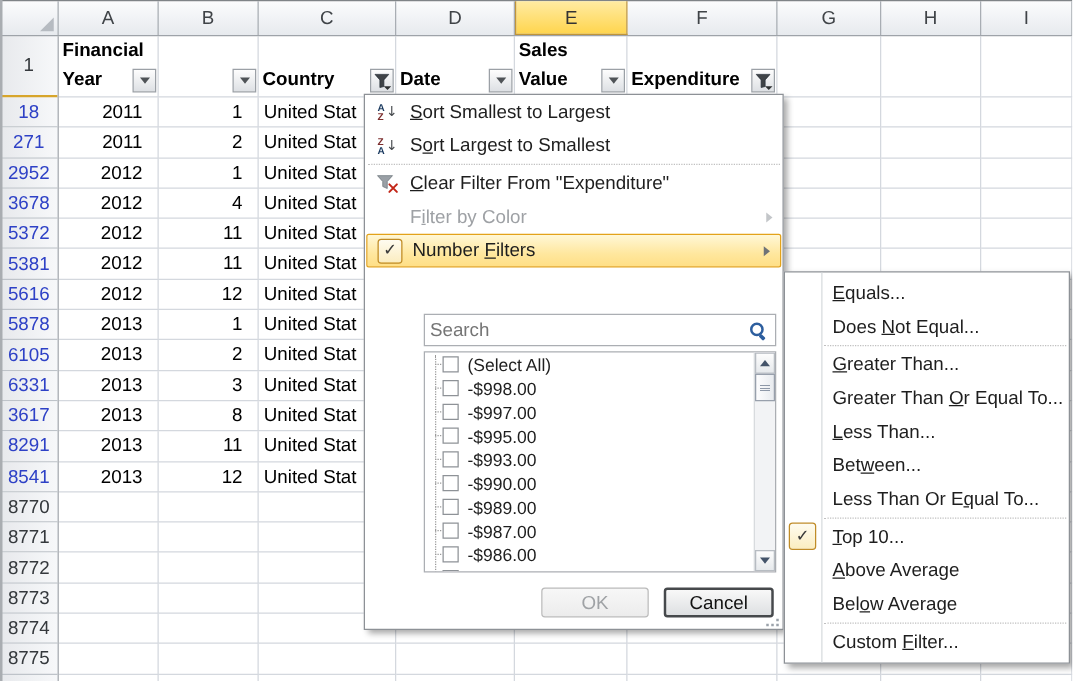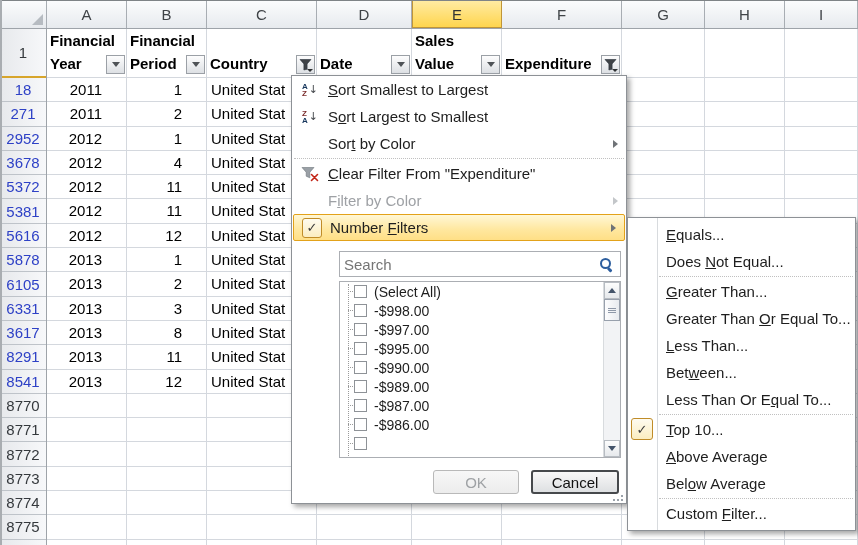--- a/index.html
+++ b/index.html
@@ -26,21 +26,21 @@
          box-sizing:border-box;border-bottom:1px solid #BEC3C9;
          background:linear-gradient(90deg,#E7E9EC,#F7F8FA);}
   .gcell.hdr{height:49px;border-bottom:2px solid #D7A52B;}
   .gcell.blue{color:#2E41C6;}
 
   
   .sheet{position:absolute;left:47px;top:29px;width:811px;bottom:0;overflow:hidden;z-index:1;}
   .srow{display:flex;}
   .scell{flex:none;box-sizing:border-box;border-right:1px solid #D4D8DE;border-bottom:1px solid #D4D8DE;
          overflow:hidden;white-space:nowrap;line-height:23px;}
-  .scell.num{text-align:right;padding-right:24px;}
+  .scell.num{text-align:right;padding-right:12px;}
   .scell.txt{padding-left:4px;}
   .hcell{display:flex;align-items:flex-end;position:relative;white-space:normal;
          padding:1px 20px 2px 3px;font-weight:bold;}
   .hlabel{line-height:23px;}
   .fbtn{position:absolute;right:1px;bottom:3px;width:19px;height:19px;box-sizing:border-box;
         border:1px solid #9BA0A6;background:linear-gradient(#FDFDFD,#DDE0E4);
         display:flex;align-items:center;justify-content:center;}
   .dArr{width:0;height:0;border-left:4px solid transparent;border-right:4px solid transparent;
         border-top:5px solid #4F5357;}
   .minarr{position:absolute;right:1px;bottom:1px;width:0;height:0;
@@ -162,21 +162,20 @@
     </div>
   <div class="sheet" id="sheet">
       <div class="srow" style="height: 49px;">
         <div class="scell hcell" style="width: 80px; height: 49px;">
           <span class="hlabel">Financial Year</span>
           <div class="fbtn">
             <span class="dArr"></span>
           </div>
         </div>
         <div class="scell hcell" style="width: 80px; height: 49px;">
-          <span class="hlabel">Financial Period</span>
           <div class="fbtn">
             <span class="dArr"></span>
           </div>
         </div>
         <div class="scell hcell" style="width: 110px; height: 49px;">
           <span class="hlabel">Country</span>
           <div class="fbtn">
             <span class="cfi"><svg width="13" height="13" viewBox="0 0 13 13">
                 <path d="M1 1.5h11L8.1 5.9v5.3L4.9 12V5.9Z" fill="#3F4347" stroke="#28303A" stroke-width="0.6"></path>
               </svg></span>
@@ -449,25 +448,20 @@
             <span class="sorticon">
               <span class="letters">
                 <span class="letZ">Z</span>
                 <span class="letA">A</span>
               </span>
               <span class="sdown">↓</span>
             </span>
           </span>
           <span class="mlabel">S<u>o</u>rt Largest to Smallest</span>
         </div>
-        <div class="mitem">
-          <span class="micon"></span>
-          <span class="mlabel">Sor<u>t</u> by Color</span>
-          <span class="marrow"></span>
-        </div>
         <div class="msep"></div>
         <div class="mitem">
           <span class="micon">
             <span class="cfi"><svg width="18" height="16" viewBox="0 0 18 16">
                 <path d="M1 1.5h12L8.8 6.2v5.6L5.2 10.2V6.2Z" fill="#9AA0A6" stroke="#6E757C" stroke-width="0.6"></path>
                 <path d="M10.5 8.5l6 6M16.5 8.5l-6 6" stroke="#C22517" stroke-width="1.6" stroke-linecap="round"></path>
               </svg></span>
           </span>
           <span class="mlabel"><u>C</u>lear Filter From "Expenditure"</span>
         </div>
@@ -504,20 +498,24 @@
           <div class="litem">
             <span class="lcb"></span>
             <span class="llabel">-$997.00</span>
           </div>
           <div class="litem">
             <span class="lcb"></span>
             <span class="llabel">-$995.00</span>
           </div>
           <div class="litem">
             <span class="lcb"></span>
+            <span class="llabel">-$993.00</span>
+          </div>
+          <div class="litem">
+            <span class="lcb"></span>
             <span class="llabel">-$990.00</span>
           </div>
           <div class="litem">
             <span class="lcb"></span>
             <span class="llabel">-$989.00</span>
           </div>
           <div class="litem">
             <span class="lcb"></span>
             <span class="llabel">-$987.00</span>
           </div>

